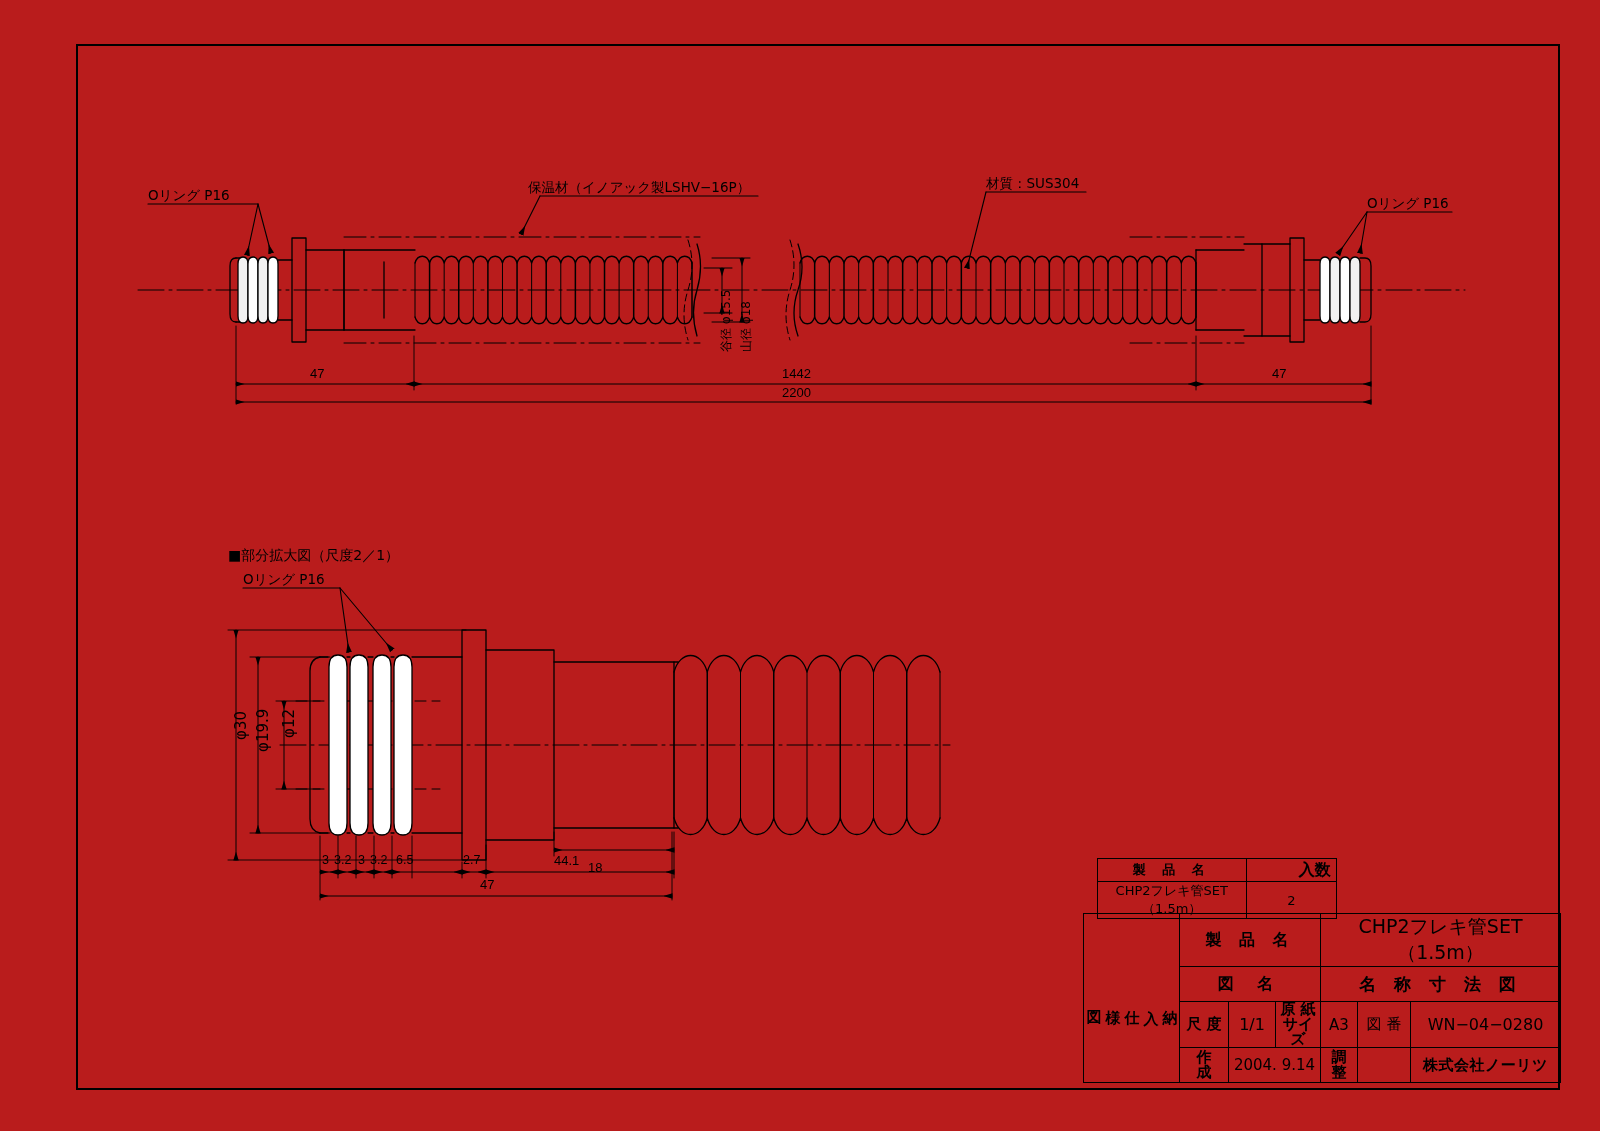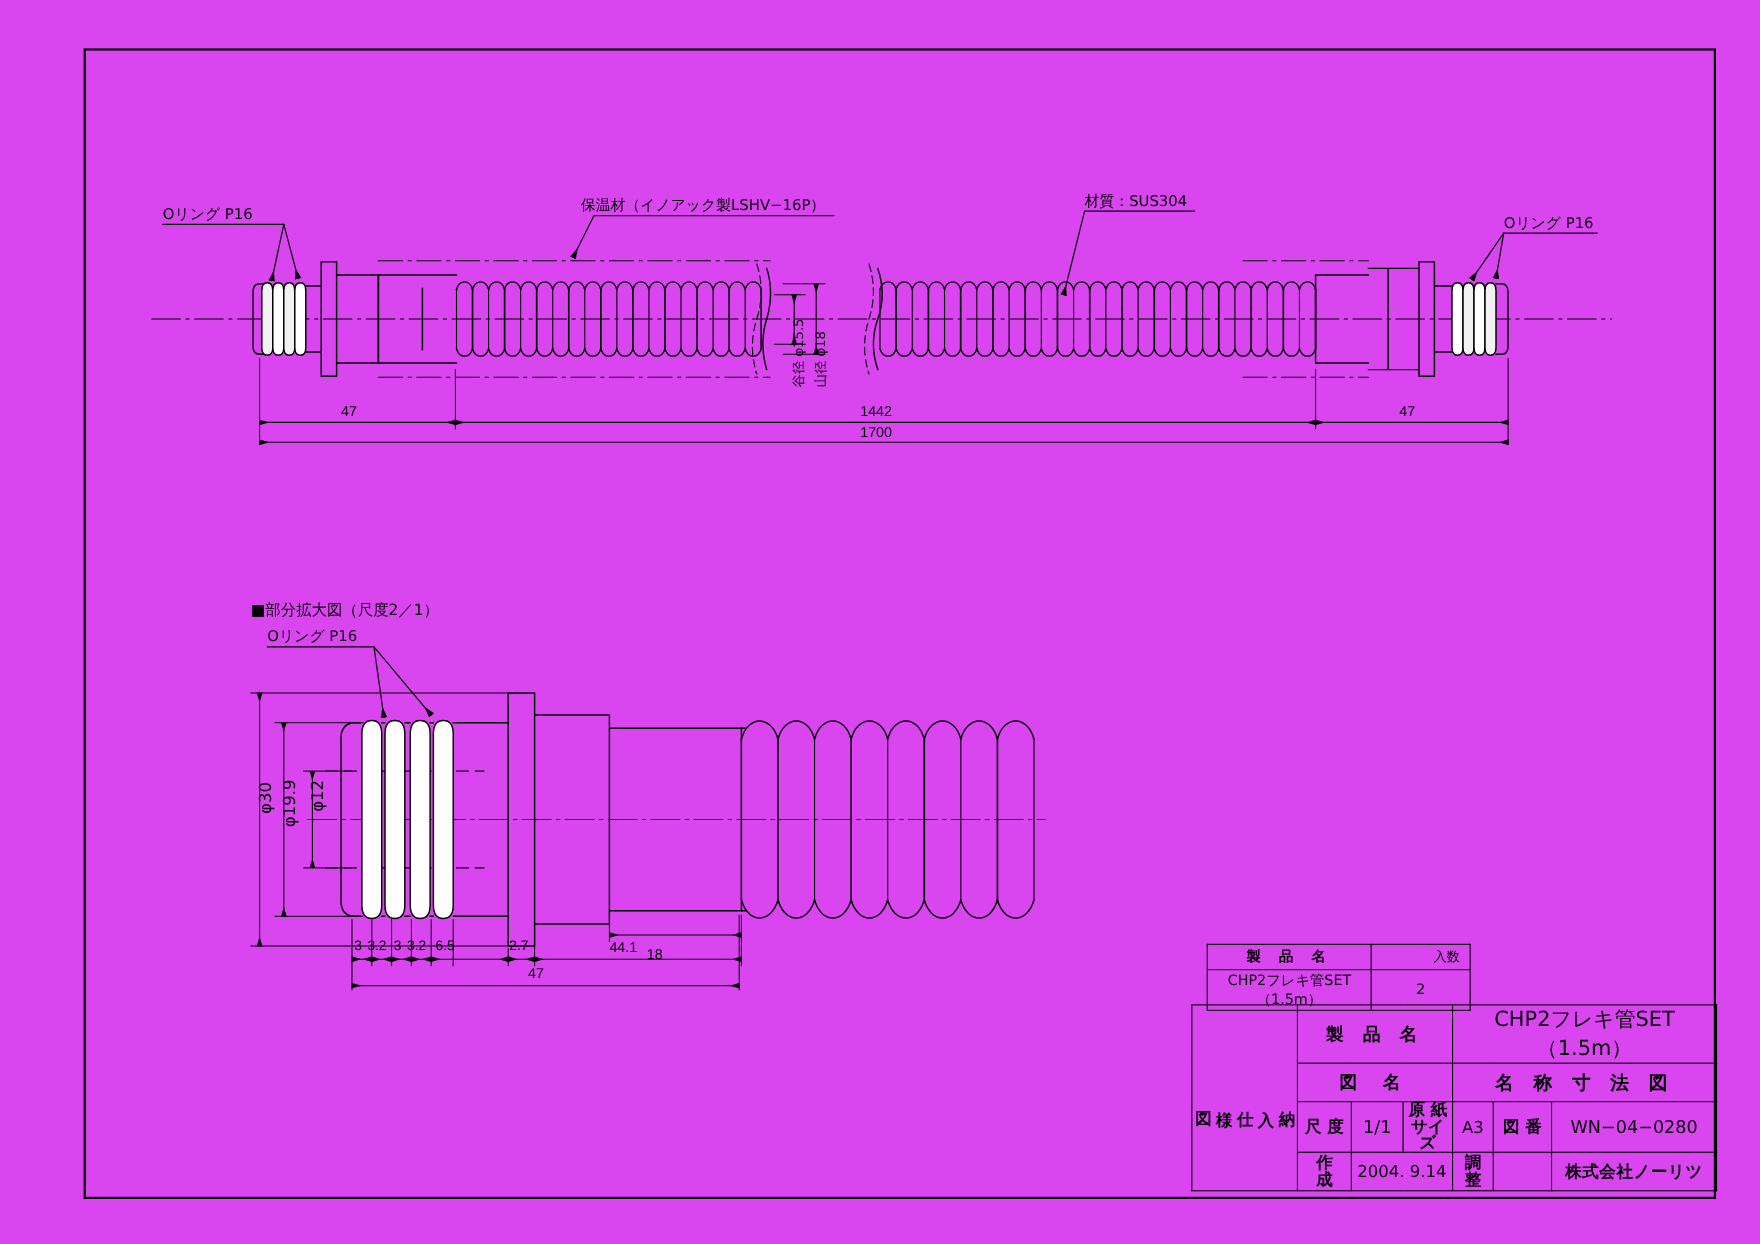--- a/index.html
+++ b/index.html
@@ -1,17 +1,17 @@
 <!DOCTYPE html>
 <html><head>
 <meta charset="utf-8">
 <style>
   html,body{margin:0;padding:0;background:#ffffff;}
   body{font-family:"Liberation Sans","DejaVu Sans",sans-serif;}
-  #page{position:relative;width:1600px;height:1131px;background:#d946ef;overflow:hidden;}
+  #page{position:relative;width:1600px;height:1131px;background:#b91c1c;overflow:hidden;}
   #frame{position:absolute;left:76px;top:44px;width:1484px;height:1046px;border:2px solid #000;box-sizing:border-box;}
   svg.draw{position:absolute;left:0;top:0;width:1600px;height:1131px;overflow:visible;}
   .lbl{position:absolute;font-size:13px;color:#000;white-space:nowrap;line-height:1.1;}
   .lbl.jp{font-family:"DejaVu Sans","Liberation Sans",sans-serif;font-size:13.5px;}
   .dim{position:absolute;font-size:13px;color:#000;white-space:nowrap;font-family:"Liberation Sans",sans-serif;}
   .dimsm{position:absolute;font-size:12.5px;color:#000;white-space:nowrap;}
   .vert{position:absolute;font-size:13px;white-space:nowrap;transform-origin:0 0;transform:rotate(-90deg);font-family:"DejaVu Sans","Liberation Sans",sans-serif;}
   table.tb{position:absolute;border-collapse:collapse;}
   table.tb td{border:1.6px solid #000;text-align:center;vertical-align:middle;font-family:"DejaVu Sans","Liberation Sans",sans-serif;color:#000;padding:0;}
   #prodtable{left:1097px;top:858px;width:240px;}
@@ -301,21 +301,21 @@
   <div class="lbl jp" style="left:528px;top:180px;">保温材（イノアック製LSHV−16P）</div>
   <div class="lbl jp" style="left:986px;top:176px;">材質：SUS304</div>
   <div class="lbl jp" style="left:1367px;top:196px;">Oリング P16</div>
 
   <div class="vert" style="left:718px;top:352px;font-size:12px;">谷径 φ15.5</div>
   <div class="vert" style="left:738px;top:352px;font-size:12px;">山径 φ18</div>
 
   <div class="dim" style="left:310px;top:366px;">47</div>
   <div class="dim" style="left:782px;top:366px;">1442</div>
   <div class="dim" style="left:1272px;top:366px;">47</div>
-  <div class="dim" style="left:782px;top:385px;">1700</div>
+  <div class="dim" style="left:782px;top:385px;">2200</div>
 
   <div class="lbl jp" style="left:228px;top:548px;font-size:14px;">■部分拡大図（尺度2／1）</div>
   <div class="lbl jp" style="left:243px;top:572px;">Oリング P16</div>
 
   <div class="vert" style="left:232px;top:740px;font-size:15px;">φ30</div>
   <div class="vert" style="left:254px;top:752px;font-size:15px;">φ19.9</div>
   <div class="vert" style="left:280px;top:738px;font-size:15px;">φ12</div>
 
   <div class="dimsm" style="left:322px;top:853px;">3</div>
   <div class="dimsm" style="left:334px;top:853px;">3.2</div>
@@ -324,21 +324,21 @@
   <div class="dimsm" style="left:396px;top:853px;">6.5</div>
   <div class="dimsm" style="left:463px;top:853px;">2.7</div>
   <div class="dim" style="left:554px;top:853px;">44.1</div>
   <div class="dim" style="left:588px;top:860px;">18</div>
   <div class="dim" style="left:480px;top:877px;">47</div>
 
   <table class="tb" id="prodtable">
     <tbody>
         <tr>
       <td class="spaced" style="width:186px;font-weight:bold;">製 品 名</td>
-      <td style="width:54px;font-weight:normal;font-size:12px;padding-left:47px;">入数</td>
+      <td style="width:54px;font-weight:bold;font-size:16px;padding-left:47px;">入数</td>
     </tr>
     <tr>
       <td>CHP2フレキ管SET（1.5m）</td>
       <td>2</td>
     </tr>
   </tbody>
     </table>
 
   <table class="tb" id="titleblock">
     <tbody>
@@ -358,21 +358,21 @@
       <td colspan="5" class="spaced" style="font-size:17px;font-weight:bold;">名 称 寸 法 図</td>
     </tr>
     <tr>
       <td style="width:48px;height:32px;font-weight:bold;font-size:15px;">尺 度</td>
       <td style="width:46px;font-size:16px;">1/1</td>
       <td class="tiny" style="width:44px;font-weight:bold;">
         <span>原 紙</span><br>
         <span>サイズ</span>
       </td>
       <td style="width:36px;font-size:15px;">A3</td>
-      <td style="width:52px;font-weight:bold;font-size:15px;">図 番</td>
+      <td style="width:52px;font-weight:normal;font-size:15px;">図 番</td>
       <td colspan="3" style="font-size:16px;">WN−04−0280</td>
     </tr>
     <tr>
       <td class="tiny" style="font-weight:bold;height:34px;">
         <span>作</span><br>
         <span>成</span>
       </td>
       <td colspan="2" style="font-size:15px;">2004. 9.14</td>
       <td class="tiny" style="font-weight:bold;">
         <span>調</span><br>

